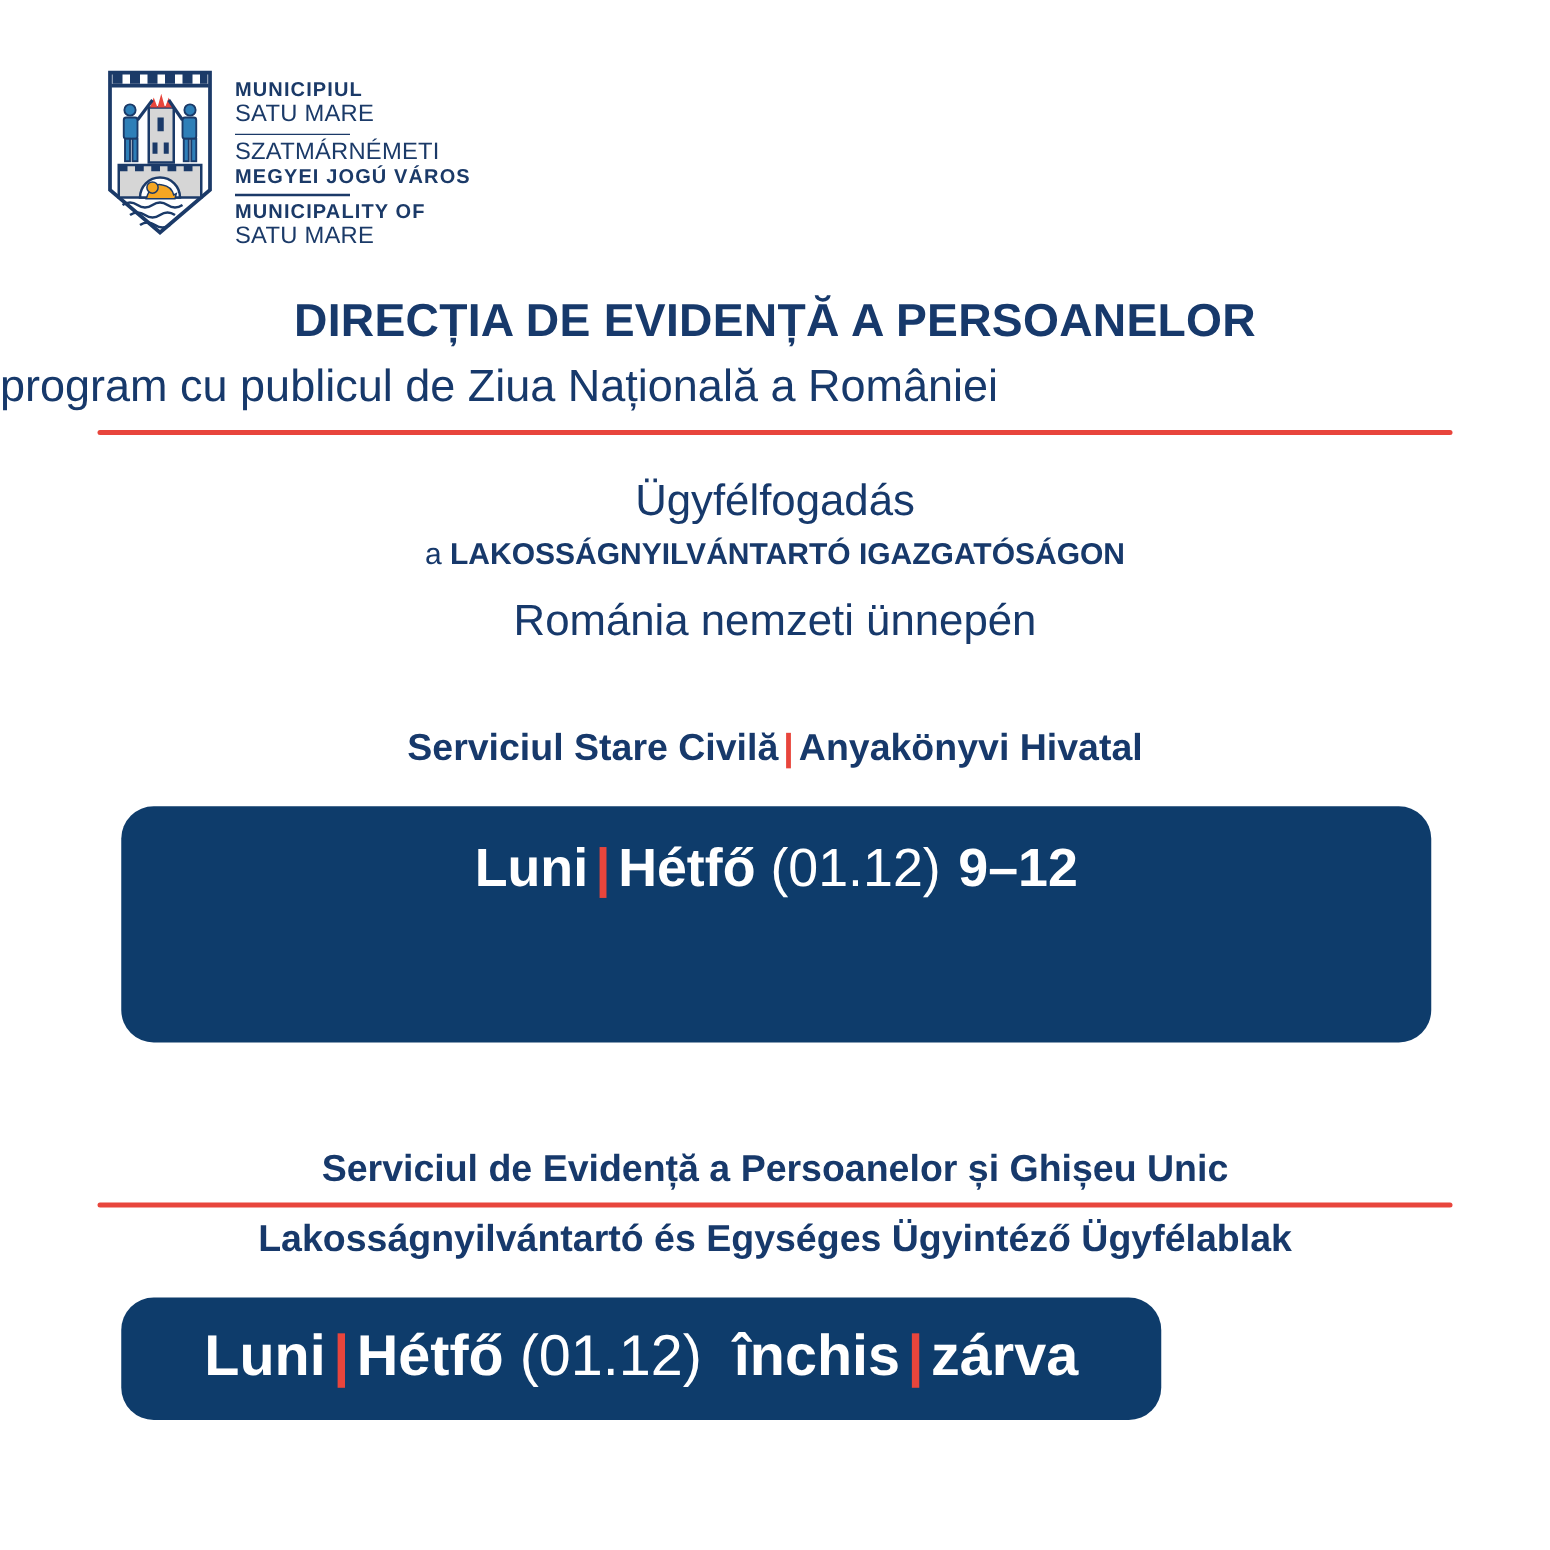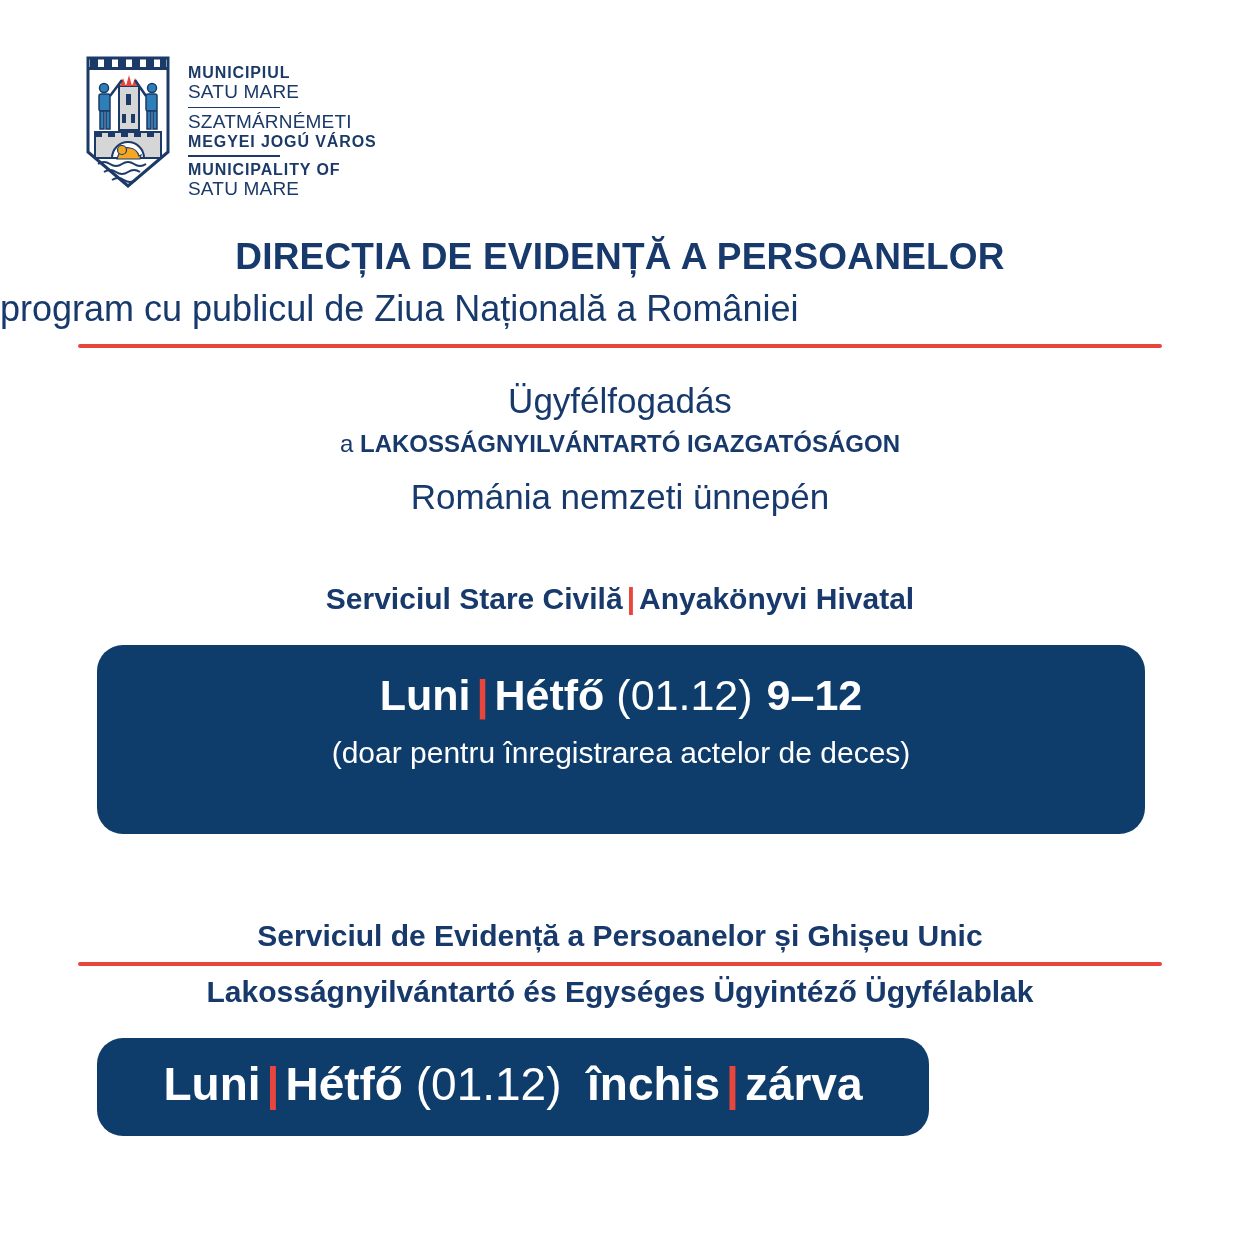--- a/index.html
+++ b/index.html
@@ -267,21 +267,20 @@
 <div class="divider divider-1"></div>
 
 <div class="hu-line1">Ügyfélfogadás</div>
 <div class="hu-line2"><span>a </span><span class="strong">LAKOSSÁGNYILVÁNTARTÓ IGAZGATÓSÁGON</span></div>
 <div class="hu-line3">Románia nemzeti ünnepén</div>
 
 <div class="section-head sec1-head"><span>Serviciul Stare Civilă</span><span class="sep-red">|</span><span>Anyakönyvi Hivatal</span></div>
 
 <div class="card card-1">
   <div class="card-main"><span class="b">Luni</span><span class="sep-red-w">|</span><span class="b">Hétfő</span>&nbsp;<span class="light">(01.12)</span><span class="time">9–12</span></div>
-  <div class="card-note">(doar pentru înregistrarea actelor de deces)</div>
 </div>
 
 <div class="section-head sec2-head-ro">Serviciul de Evidență a Persoanelor și Ghișeu Unic</div>
 <div class="divider divider-2"></div>
 <div class="section-head sec2-head-hu">Lakosságnyilvántartó és Egységes Ügyintéző Ügyfélablak</div>
 
 <div class="card card-2">
   <div class="card-main"><span class="b">Luni</span><span class="sep-red-w">|</span><span class="b">Hétfő</span>&nbsp;<span class="light">(01.12)</span>&nbsp;&nbsp;<span class="b">închis</span><span class="sep-red-w">|</span><span class="b">zárva</span></div>
 </div>
 

